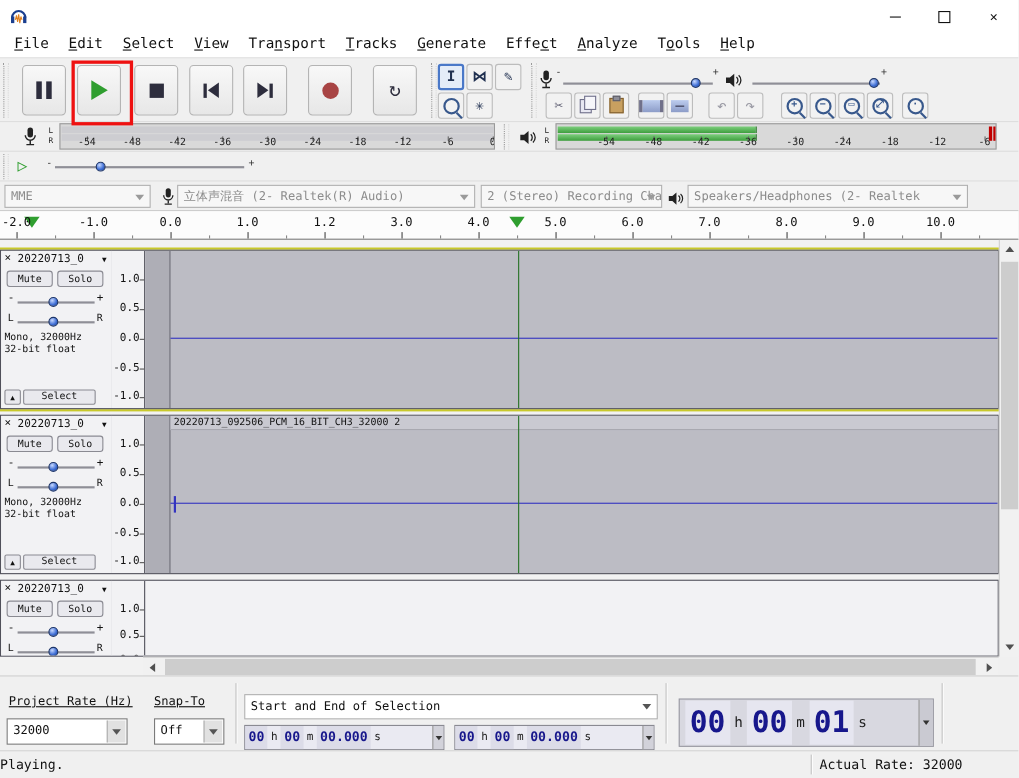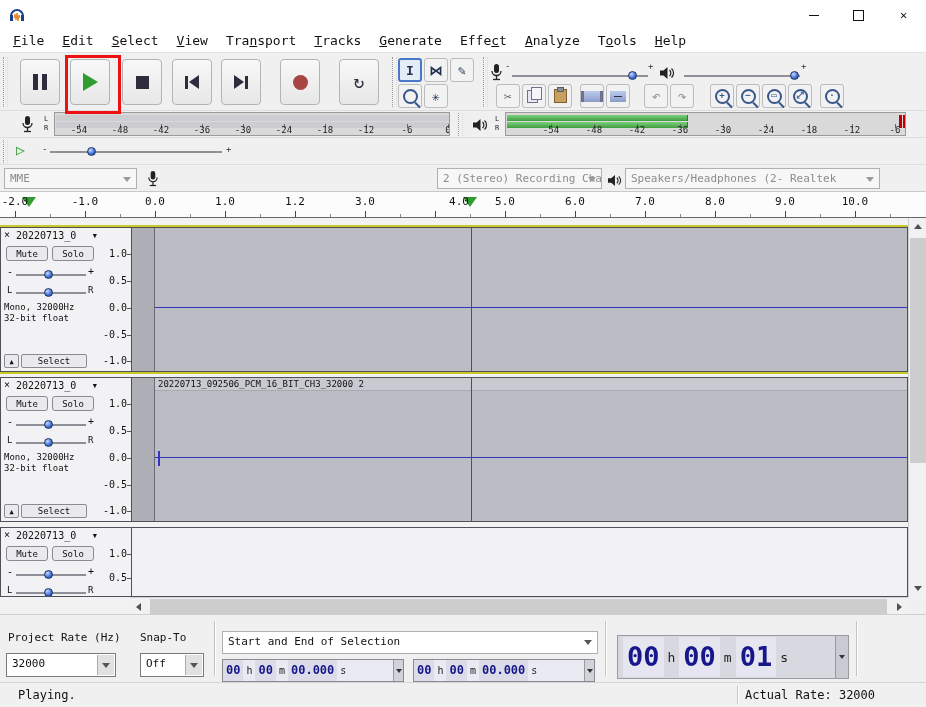--- a/index.html
+++ b/index.html
@@ -131,21 +131,21 @@
   .sarrow{position:absolute;width:17px;height:17px;display:flex;align-items:center;justify-content:center;}
   .tri-u{width:0;height:0;border-left:4px solid transparent;border-right:4px solid transparent;border-bottom:5px solid #505050;}
   .tri-d{width:0;height:0;border-left:4px solid transparent;border-right:4px solid transparent;border-top:5px solid #505050;}
   .tri-l2{width:0;height:0;border-top:4px solid transparent;border-bottom:4px solid transparent;border-right:5px solid #505050;}
   .tri-r2{width:0;height:0;border-top:4px solid transparent;border-bottom:4px solid transparent;border-left:5px solid #505050;}
   .hthumb{position:absolute;left:20px;top:1px;width:737px;height:15px;background:#cdcdcd;}
   .vthumb{position:absolute;left:1px;top:20px;width:16px;height:225px;background:#cdcdcd;}
 
   
   #selbar{position:absolute;left:0;top:614px;width:926px;height:68px;background:#f0f0f0;border-top:1px solid #cfcfcf;box-sizing:border-box;}
-  .sellabel{position:absolute;font-size:11px;color:#111;white-space:nowrap;}
+  .sellabel{position:absolute;font-size:11px;color:#111;white-space:nowrap;text-decoration:underline;}
   .vsep{position:absolute;top:6px;bottom:6px;width:0;border-left:1px solid #c4c4c4;border-right:1px solid #fdfdfd;}
   .timefield{position:absolute;height:23px;background:#eaeaf2;border:1px solid #8a8a92;box-sizing:border-box;
      display:flex;align-items:center;color:#17178c;font-weight:bold;}
   .tf-d{background:#dcdce8;padding:0 3px;font-size:12px;line-height:21px;}
   .tf-u{color:#222;font-weight:normal;font-size:10px;padding:0 3px;}
   .tf-arrow{margin-left:auto;width:10px;height:100%;background:#d2d2da;border-left:1px solid #9a9a9a;display:flex;align-items:center;justify-content:center;box-sizing:border-box;}
   .tf-arrow i{width:0;height:0;border-left:3px solid transparent;border-right:3px solid transparent;border-top:4px solid #333;}
   #bigtime{position:absolute;left:617px;top:20px;width:232px;height:44px;background:#d8d8e0;border:1px solid #9a9aa2;box-sizing:border-box;
      display:flex;align-items:center;color:#17178c;font-weight:bold;padding-left:4px;}
   .bt-d{background:#e6e6f0;padding:0 4px;font-size:27px;line-height:40px;margin:0 1px;}
@@ -407,20 +407,23 @@
       <span>MME</span>
     </div>
     <span class="abs" style="left:146px;top:5px">
       <svg viewBox="0 0 14 19" width="13" height="18">
           <rect x="5" y="1" width="5" height="9" rx="2.5" fill="#222"></rect>
           <path d="M3 8a4.5 4.5 0 0 0 9 0" fill="none" stroke="#222" stroke-width="1.3"></path>
           <line x1="7.5" y1="13" x2="7.5" y2="16" stroke="#222" stroke-width="1.3"></line>
           <line x1="4" y1="16.5" x2="11" y2="16.5" stroke="#222" stroke-width="1.3"></line>
         </svg>
     </span>
+    <div class="combo" style="left:161px;width:271px">
+      <span>立体声混音 (2- Realtek(R) Audio)</span>
+    </div>
     <div class="combo" style="left:437px;width:165px">
       <span>2 (Stereo) Recording Cha</span>
     </div>
     <span class="abs" style="left:607px;top:7px">
       <svg viewBox="0 0 16 14" width="15" height="13">
           <polygon points="1,4.5 4.5,4.5 8.5,1 8.5,13 4.5,9.5 1,9.5" fill="#222"></polygon>
           <path d="M10.5 4a4 4 0 0 1 0 6M12.5 2.5a6 6 0 0 1 0 9" fill="none" stroke="#222" stroke-width="1.2"></path>
         </svg>
     </span>
     <div class="combo" style="left:625px;width:255px">
@@ -436,21 +439,21 @@
       <span class="tl-label" style="left: 70px;">-1.0</span>
       <span class="tl-tick-major" style="left: 85px;"></span>
       <span class="tl-label" style="left: 140px;">0.0</span>
       <span class="tl-tick-major" style="left: 155px;"></span>
       <span class="tl-label" style="left: 210px;">1.0</span>
       <span class="tl-tick-major" style="left: 225px;"></span>
       <span class="tl-label" style="left: 280px;">1.2</span>
       <span class="tl-tick-major" style="left: 295px;"></span>
       <span class="tl-label" style="left: 350px;">3.0</span>
       <span class="tl-tick-major" style="left: 365px;"></span>
-      <span class="tl-label" style="left: 420px; margin-left: 24px;">4.0</span>
+      <span class="tl-label" style="left: 420px;">4.0</span>
       <span class="tl-tick-major" style="left: 435px;"></span>
       <span class="tl-label" style="left: 490px;">5.0</span>
       <span class="tl-tick-major" style="left: 505px;"></span>
       <span class="tl-label" style="left: 560px;">6.0</span>
       <span class="tl-tick-major" style="left: 575px;"></span>
       <span class="tl-label" style="left: 630px;">7.0</span>
       <span class="tl-tick-major" style="left: 645px;"></span>
       <span class="tl-label" style="left: 700px;">8.0</span>
       <span class="tl-tick-major" style="left: 715px;"></span>
       <span class="tl-label" style="left: 770px;">9.0</span>
@@ -651,18 +654,18 @@
       <span class="bt-d">01</span>
       <span class="bt-u">s</span>
       <span class="bt-arrow">
           <i></i>
         </span>
     </div>
     <div class="vsep" style="left:856px"></div>
   </div>
 
   <div id="statusbar">
-    <span class="stext" style="left:18px">Playing.</span>
+    <span class="stext" style="left:0">Playing.</span>
     <div class="vsep" style="left:737px;top:3px;bottom:3px"></div>
     <span class="stext" style="left:745px">Actual Rate: 32000</span>
   </div>
 
 </div>
 
 </body></html>

